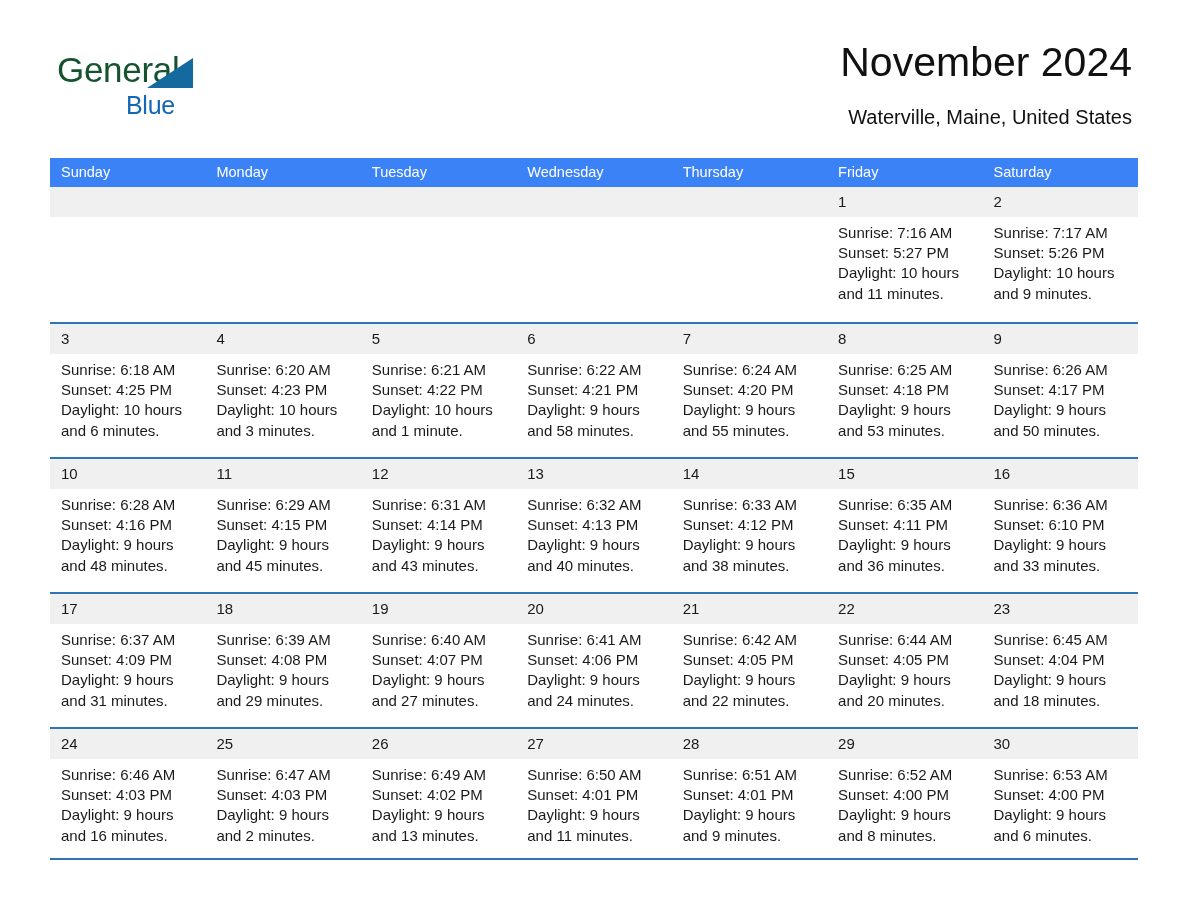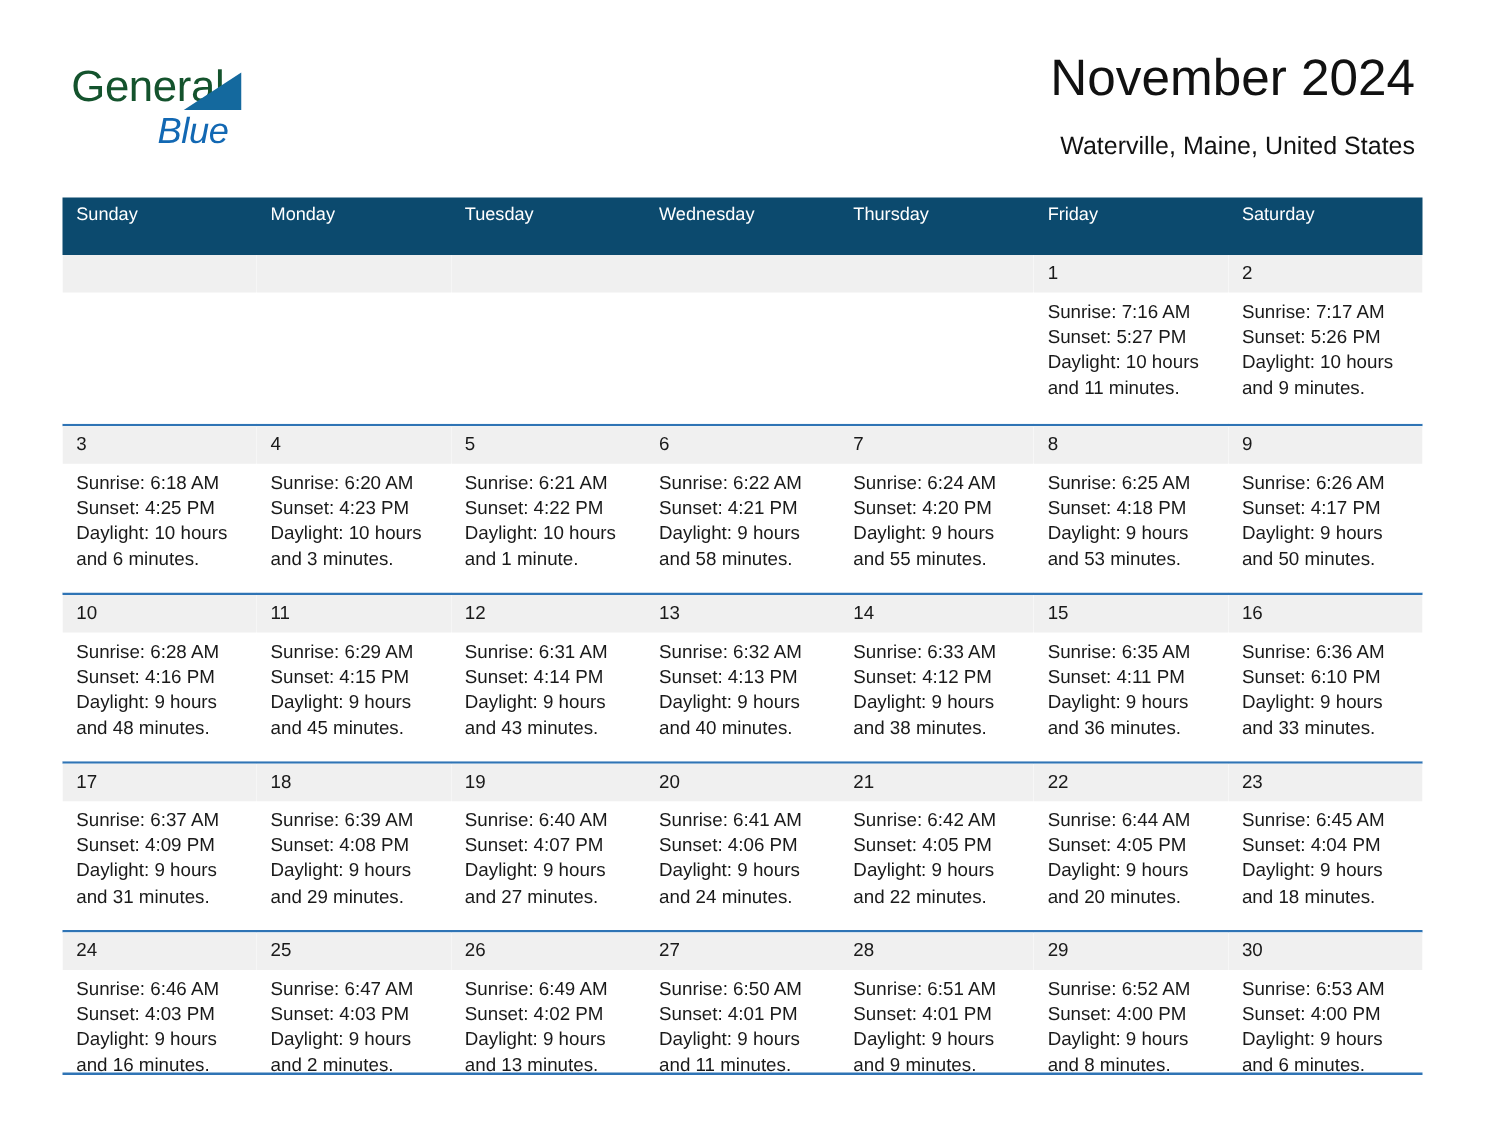--- a/index.html
+++ b/index.html
@@ -52,25 +52,24 @@
     top: 8px;
     width: 0;
     height: 0;
     border-left: 46px solid transparent;
     border-bottom: 30px solid #14699e;
   }
   .logo-blue {
     position: absolute;
     left: 69px;
     top: 35px;
-    font-size: 29px;
+    font-size: 25px;
     letter-spacing: -0.3px;
     color: #1268b3;
     line-height: 40px;
-    font-style: italic;
   }
 
   .title-block {
     position: absolute;
     right: 56px;
     top: 0;
     text-align: right;
     margin-left: 12px;
   }
   .month-title {
@@ -91,22 +90,22 @@
 
   
   .calendar {
     position: absolute;
     left: 50px;
     top: 158px;
     width: 1088px;
   }
   .weekday-row {
     display: flex;
-    background: #0c4a6e;
-    height: 46px;
+    background: #3b82f6;
+    height: 29px;
   }
   .weekday {
     flex: 1 1 0;
     color: #ffffff;
     font-size: 14.5px;
     line-height: 29px;
     padding-left: 11px;
     box-sizing: border-box;
     white-space: nowrap;
   }

